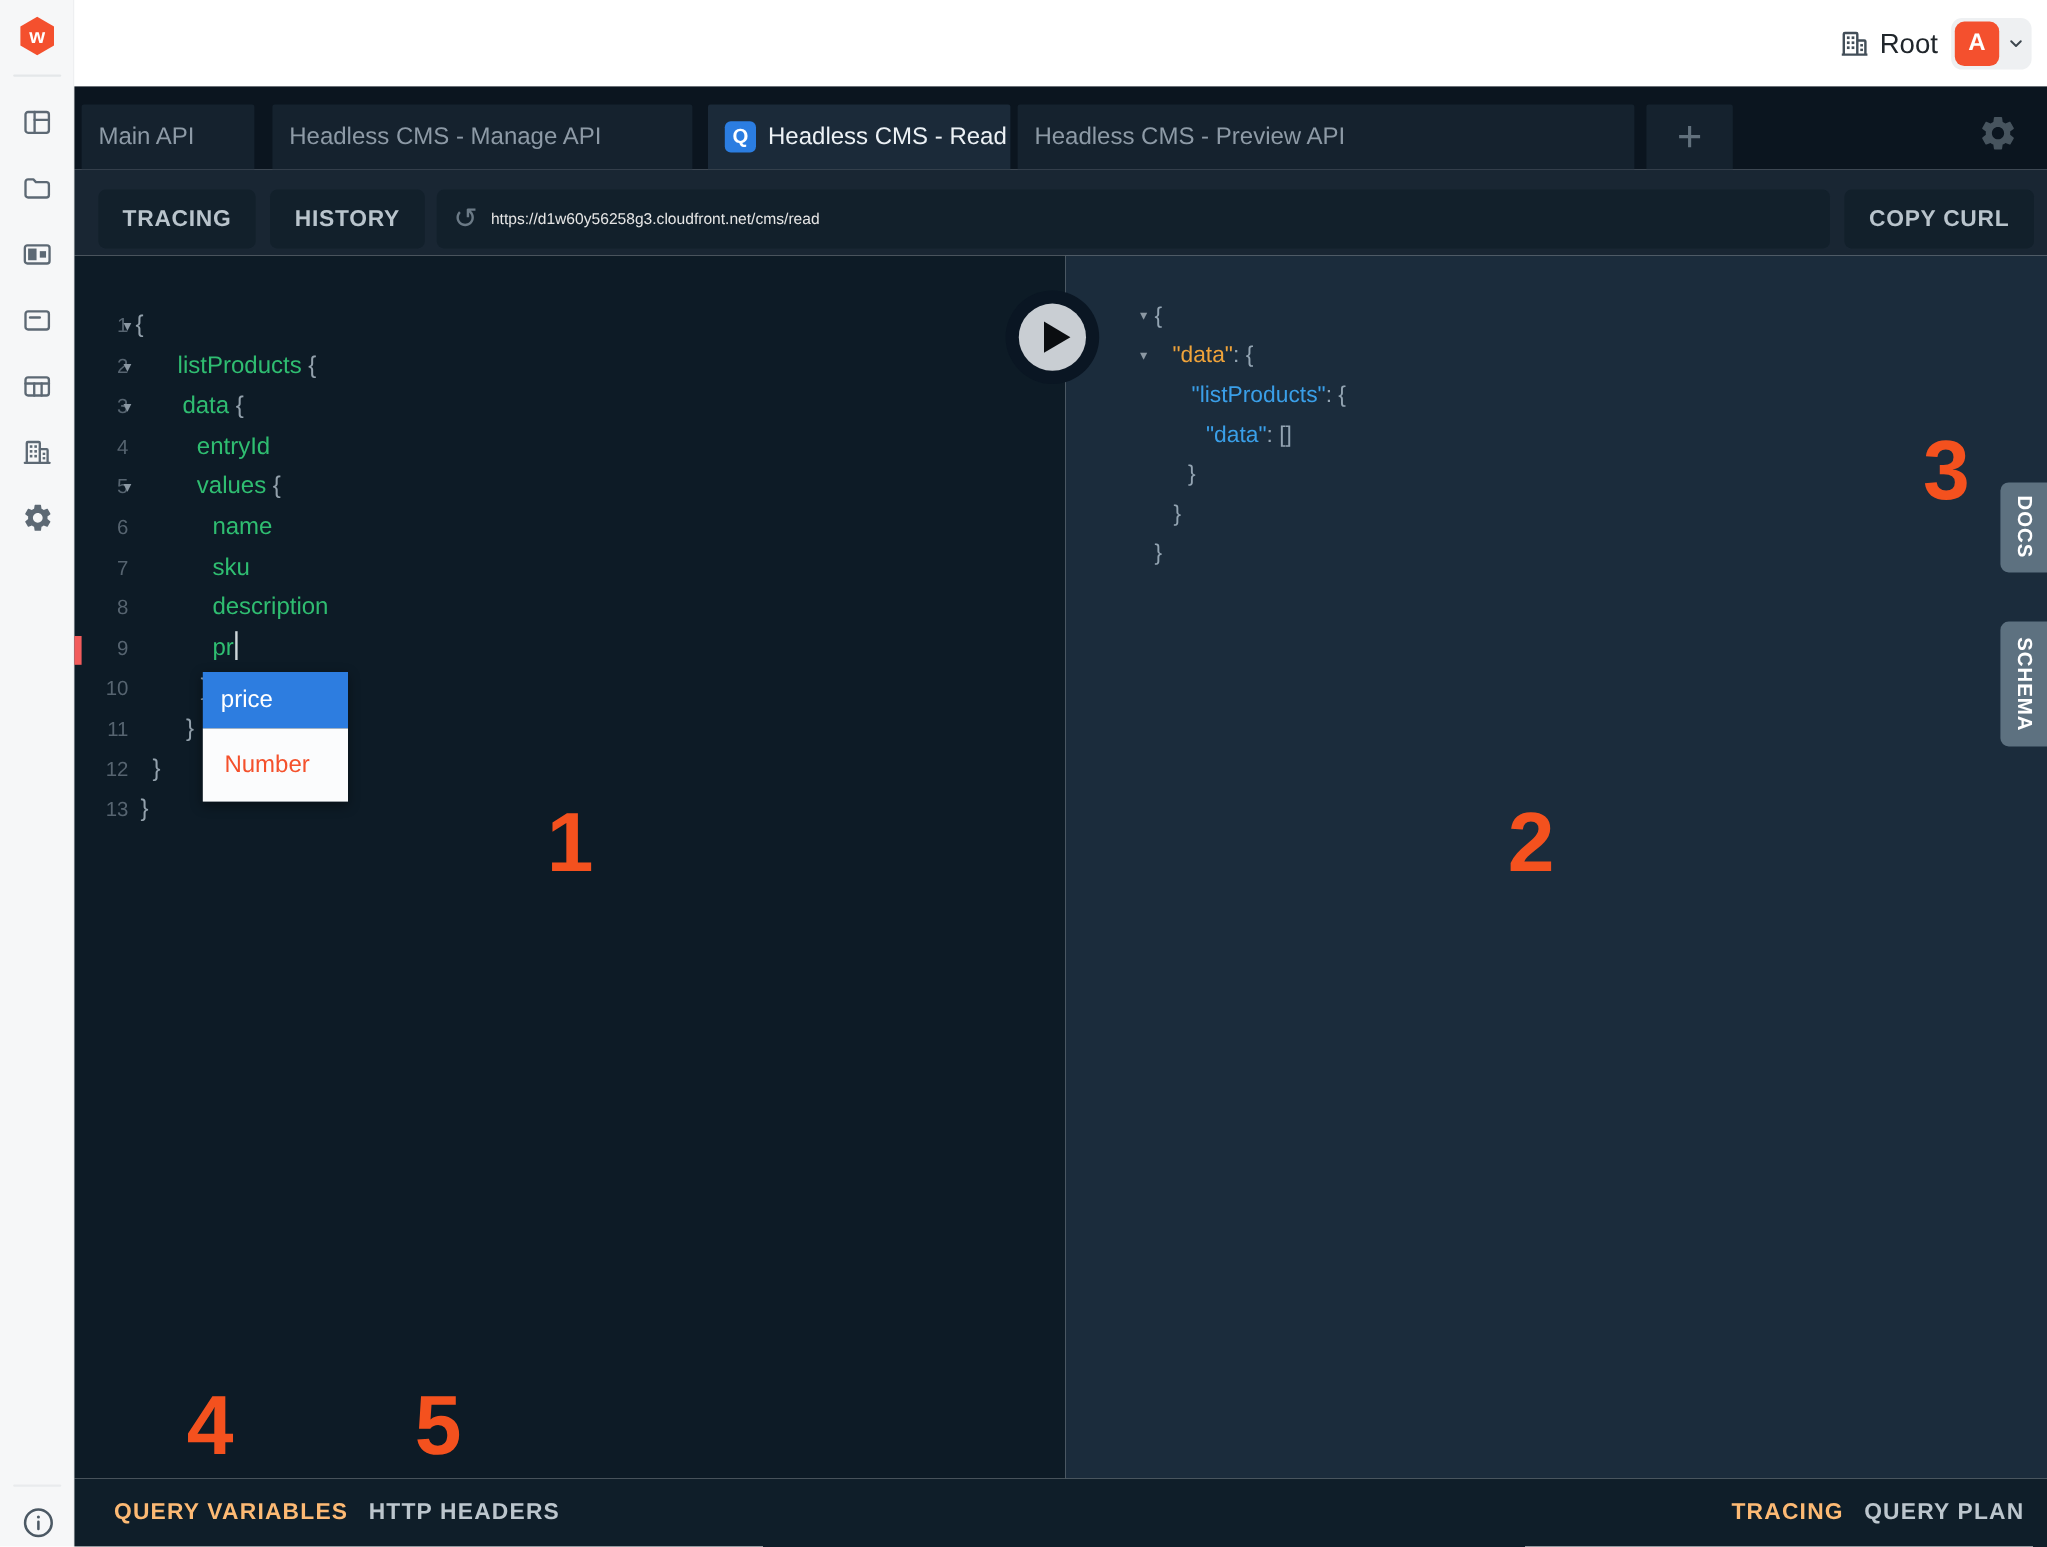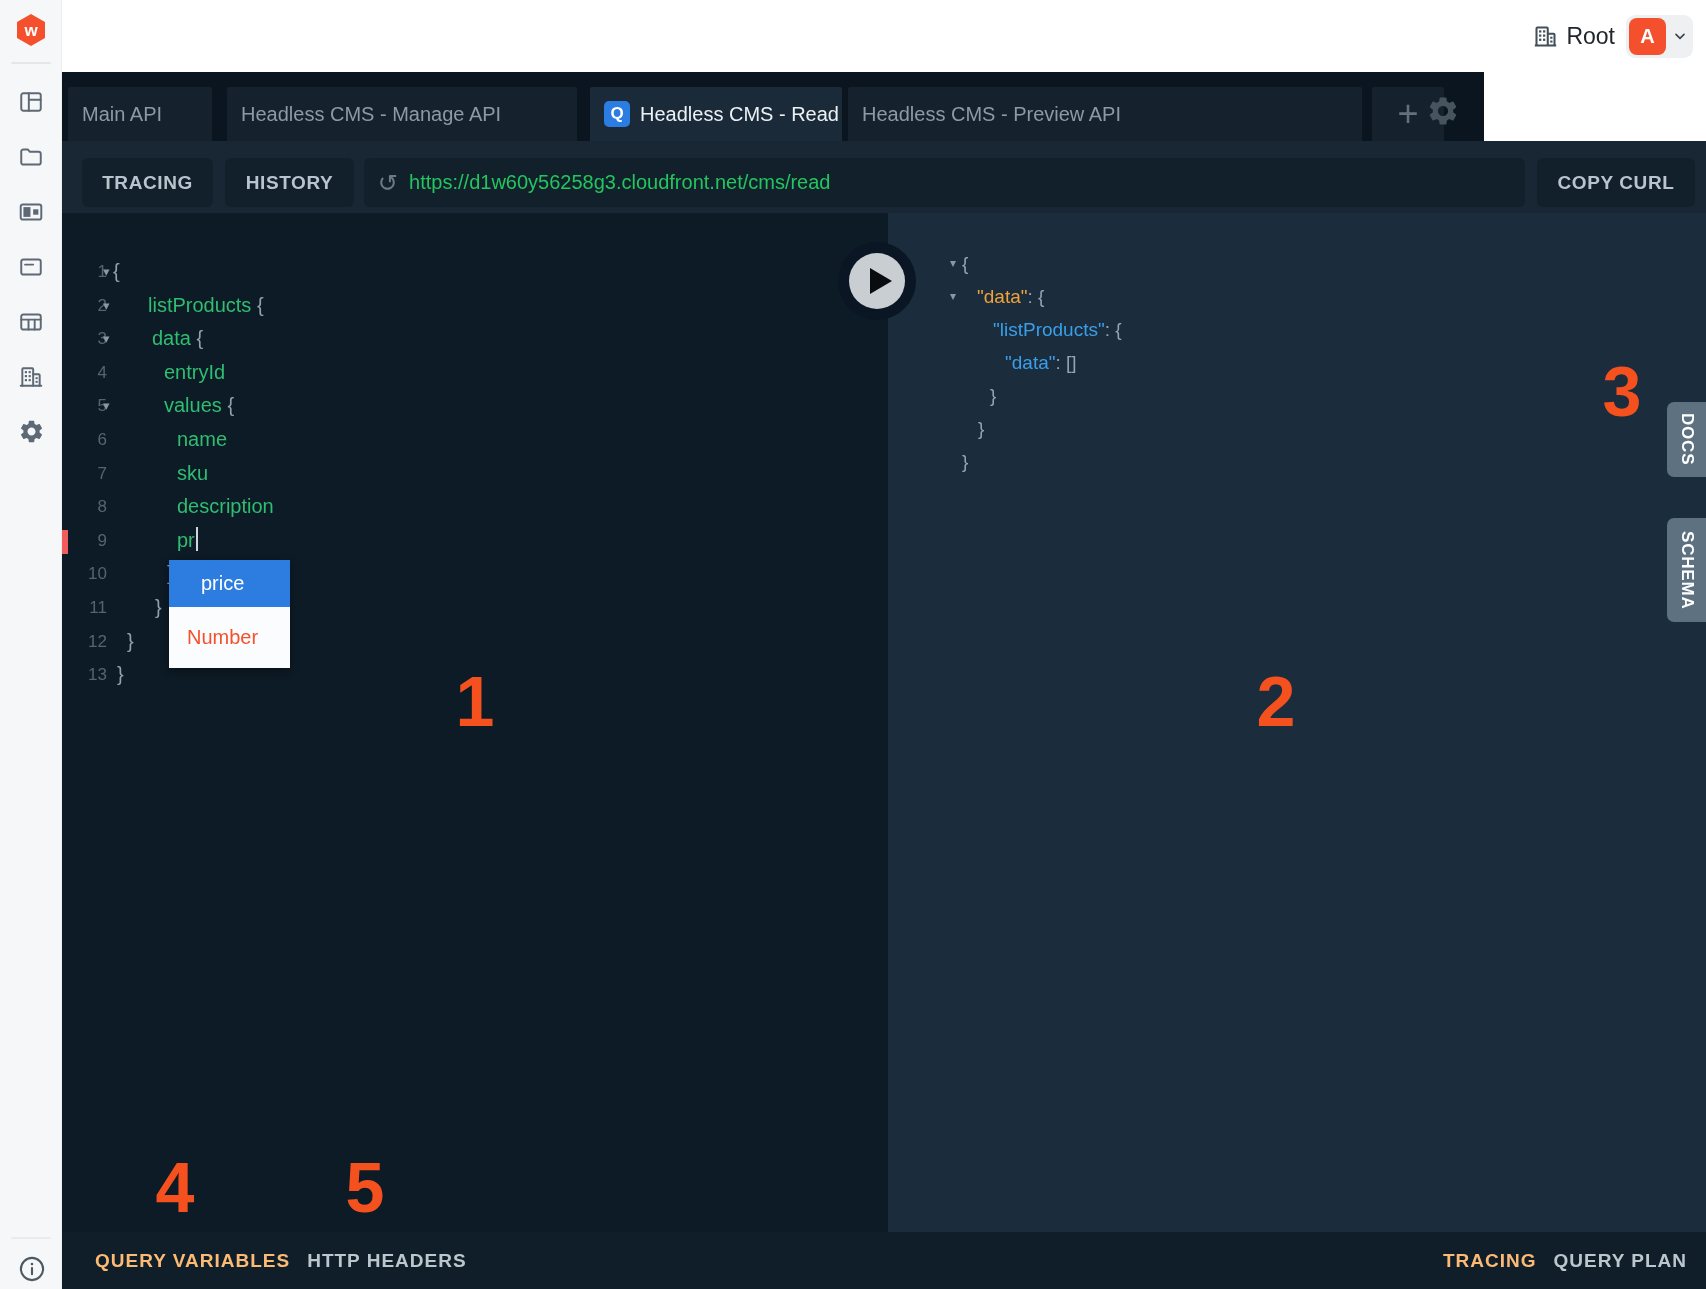--- a/index.html
+++ b/index.html
@@ -21,55 +21,55 @@
   
   .topbar{position:absolute;left:62px;top:0;width:1644px;height:72px;background:#fff;}
   .topbar-right{position:absolute;right:13px;top:0;height:72px;display:flex;align-items:center;}
   .tenant-icon{margin-right:7px;display:flex;}
   .tenant-label{font-size:23px;color:#20262b;margin-right:11px;}
   .avatar-pill{display:flex;align-items:center;background:#eef0f2;border-radius:9px;padding:3px 5px 3px 3px;height:43px;cursor:pointer;}
   .avatar-sq{width:37px;height:37px;border-radius:8px;background:#f4502e;color:#fff;font-weight:bold;font-size:20px;display:flex;align-items:center;justify-content:center;}
   .avatar-chev{margin-left:6px;display:flex;}
 
   
-  .tabstrip{position:absolute;left:62px;top:72px;width:1422px;height:69px;background:#0b151f;}
+  .tabstrip{position:absolute;left:62px;top:72px;width:1644px;height:69px;background:#0b151f;}
   .tabs-row{position:absolute;left:0;top:15px;height:54px;display:flex;align-items:stretch;}
   .tab{height:54px;display:flex;align-items:center;padding:0 14px;background:#15222e;border-radius:2px 2px 0 0;color:#8d9aa6;font-size:20px;cursor:pointer;white-space:nowrap;overflow:hidden;}
   .tab.active{background:#1b2a39;color:#ecf1f5;}
   .qbadge{width:26px;height:26px;border-radius:5px;background:#2b7de1;color:#fff;font-weight:bold;font-size:17px;display:flex;align-items:center;justify-content:center;margin-right:10px;flex:0 0 auto;}
   .tab-add{height:54px;display:flex;align-items:center;justify-content:center;background:#15222e;border-radius:2px 2px 0 0;color:#62717d;font-size:36px;font-weight:300;cursor:pointer;}
   .strip-gear{position:absolute;right:24px;top:22px;cursor:pointer;display:flex;}
 
   
   .toolbar{position:absolute;left:62px;top:141px;width:1644px;height:72px;background:#192633;}
   .tbtn{position:absolute;top:17px;height:49px;background:#12202b;border:none;border-radius:6px;color:#b9c4cc;font-family:inherit;font-weight:bold;font-size:19px;letter-spacing:0.6px;cursor:pointer;}
   .btn-prettify{left:20px;width:131px;}
   .btn-history{left:163px;width:129px;}
   .urlbox{position:absolute;left:302px;top:17px;width:1161px;height:49px;background:#12202b;border-radius:6px;display:flex;align-items:center;padding:0 14px;}
   .undo-glyph{color:#6b7a86;font-size:24px;margin-right:9px;line-height:1;}
-  .urlbox input{flex:1;background:transparent;border:none;outline:none;color:#22c55e;font-size:20px;font-family:inherit;}
+  .urlbox input{flex:1;background:transparent;border:none;outline:none;color:#e5e5e5;font-size:13px;font-family:inherit;}
   .btn-copycurl{left:1475px;width:158px;}
 
   
   .pane-left{position:absolute;left:62px;top:213px;width:826px;height:1019px;background:#0d1b26;cursor:text;}
   .pane-right{position:absolute;left:888px;top:213px;width:818px;height:1019px;background:#1b2c3c;}
 
   .code-row{position:relative;height:33.6px;font-size:20px;}
   .query-lines{position:absolute;left:0;top:42px;width:100%;}
   .code-row .ln{position:absolute;left:0;top:0;width:45px;text-align:right;color:#566470;font-size:17px;line-height:33.6px;}
   .code-row .fold{position:absolute;left:41px;top:0;color:#8b98a3;font-size:13px;line-height:33.6px;}
   .code-row .code{position:absolute;top:0;line-height:33.6px;white-space:pre;}
   .tok-field{color:#2fbd71;}
   .tok-punc{color:#93a1ac;}
   .cursor-bar{display:inline-block;width:2px;height:24px;background:#cdd6da;vertical-align:-4px;margin-left:1px;}
   .error-mark{position:absolute;left:0;top:317px;width:6px;height:24px;background:#f25c5c;}
 
   
   .hint-pop{position:absolute;left:107px;top:347px;width:121px;border-radius:1px;box-shadow:0 3px 10px rgba(0,0,0,0.4);z-index:5;}
-  .hint-selected{height:47px;background:#2d7de0;color:#fff;font-size:20px;display:flex;align-items:center;padding-left:32px;cursor:pointer;}
+  .hint-selected{height:47px;background:#2d7de0;color:#fff;font-size:20px;display:flex;align-items:center;padding-left:15px;cursor:pointer;}
   .hint-type{height:61px;background:#fbfcfd;color:#f4512c;font-size:20px;display:flex;align-items:center;padding-left:18px;cursor:pointer;}
 
   
   .play-btn{position:absolute;left:838px;top:242px;width:78px;height:78px;border-radius:50%;background:#0a1623;display:flex;align-items:center;justify-content:center;cursor:pointer;z-index:4;}
   .play-inner{width:56px;height:56px;border-radius:50%;background:#c9ced3;display:flex;align-items:center;justify-content:center;}
   .play-tri{width:0;height:0;border-left:22px solid #0a0d10;border-top:13px solid transparent;border-bottom:13px solid transparent;margin-left:7px;}
 
   
   .result-lines{position:absolute;left:0;top:34px;width:100%;}
   .res-row{position:relative;height:33px;font-size:19px;}

